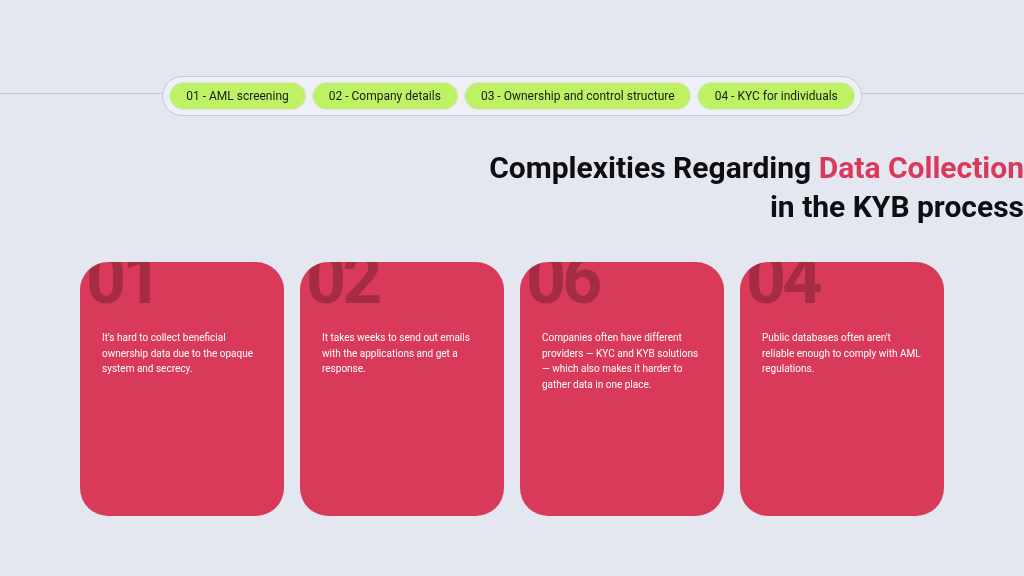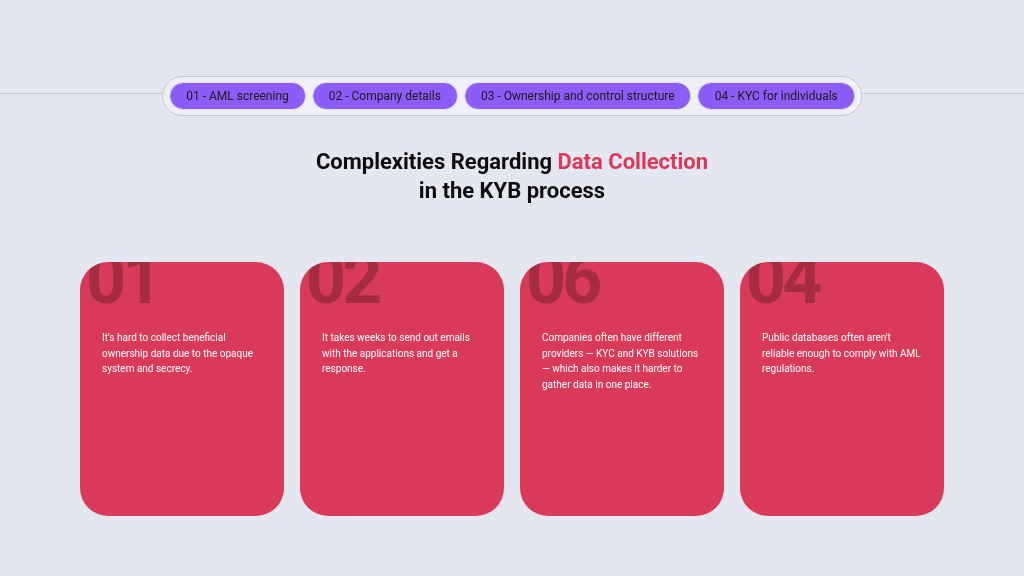--- a/index.html
+++ b/index.html
@@ -29,35 +29,35 @@
       left: 50%;
       transform: translateX(-50%);
       background: #eef0f5;
       border: 1px solid #c7cbd6;
       border-radius: 24px;
       padding: 5px 6px;
       display: flex;
       gap: 6px;
     }
     .tab {
-      background: #8b5cf6;
+      background: #bef264;
       border-radius: 18px;
       padding: 6px 16px;
       font-size: 12px;
       color: #1a1a1a;
       white-space: nowrap;
       border: 1px solid #e0e3ea;
     }
     .headline {
       position: absolute;
       top: 148px;
       left: 0;
       right: 0;
-      text-align: center;
-      font-size: 22px;
+      text-align: right;
+      font-size: 30px;
       font-weight: 700;
       color: #0e0e10;
       line-height: 1.3;
     }
     .headline .accent {
       color: #da3a5a;
     }
     .cards {
       position: absolute;
       top: 262px;

